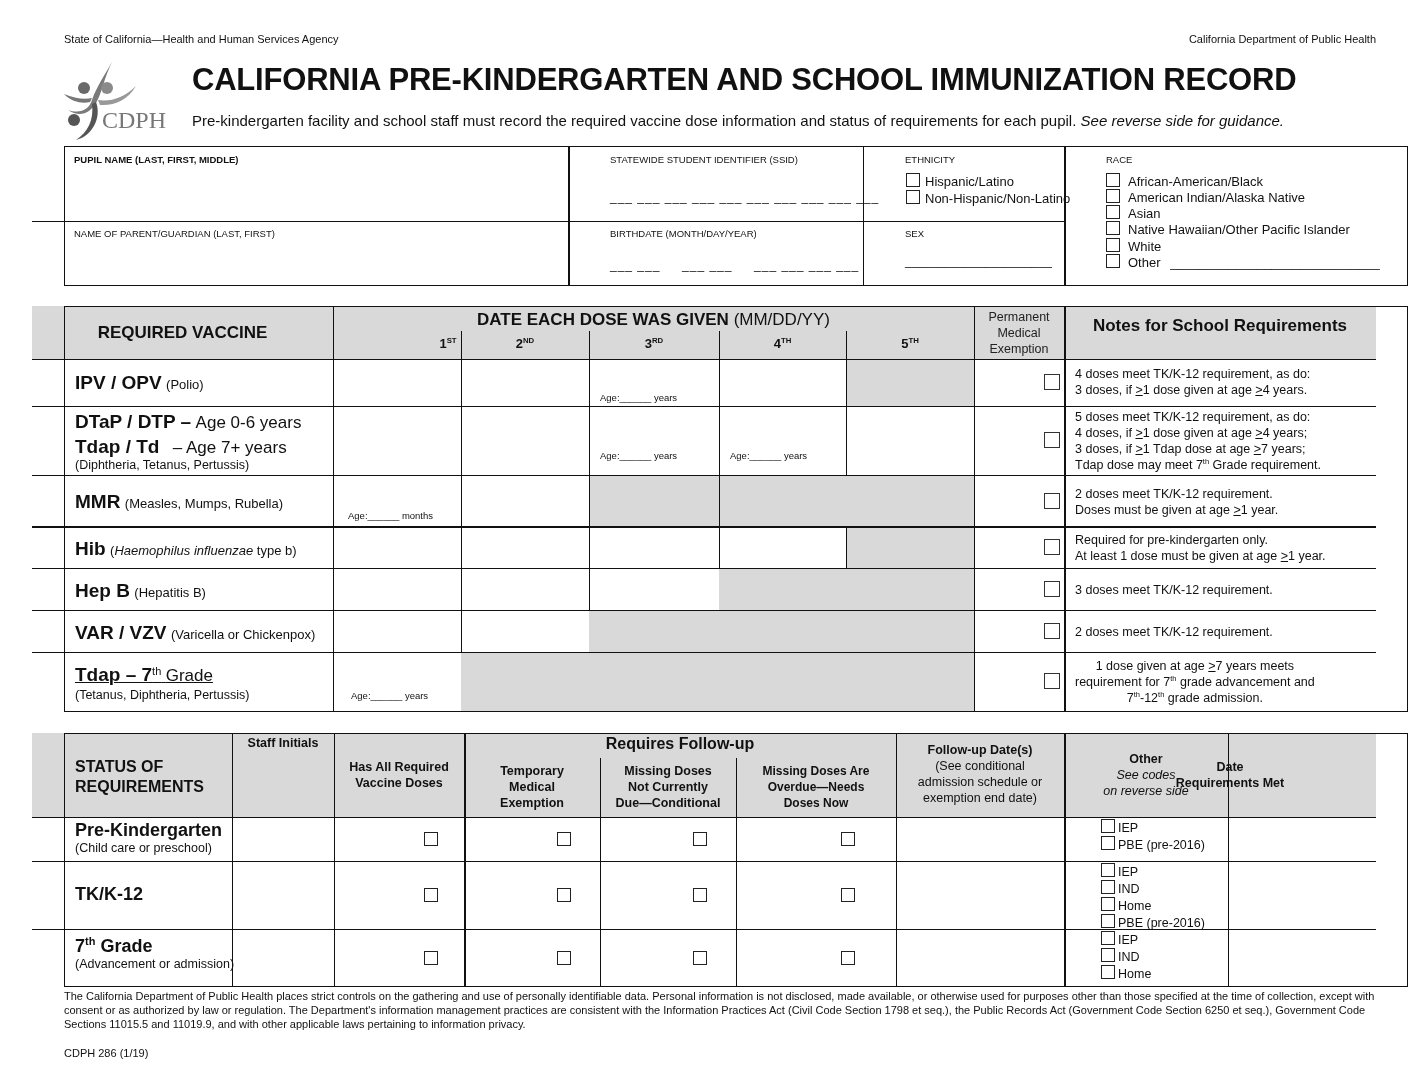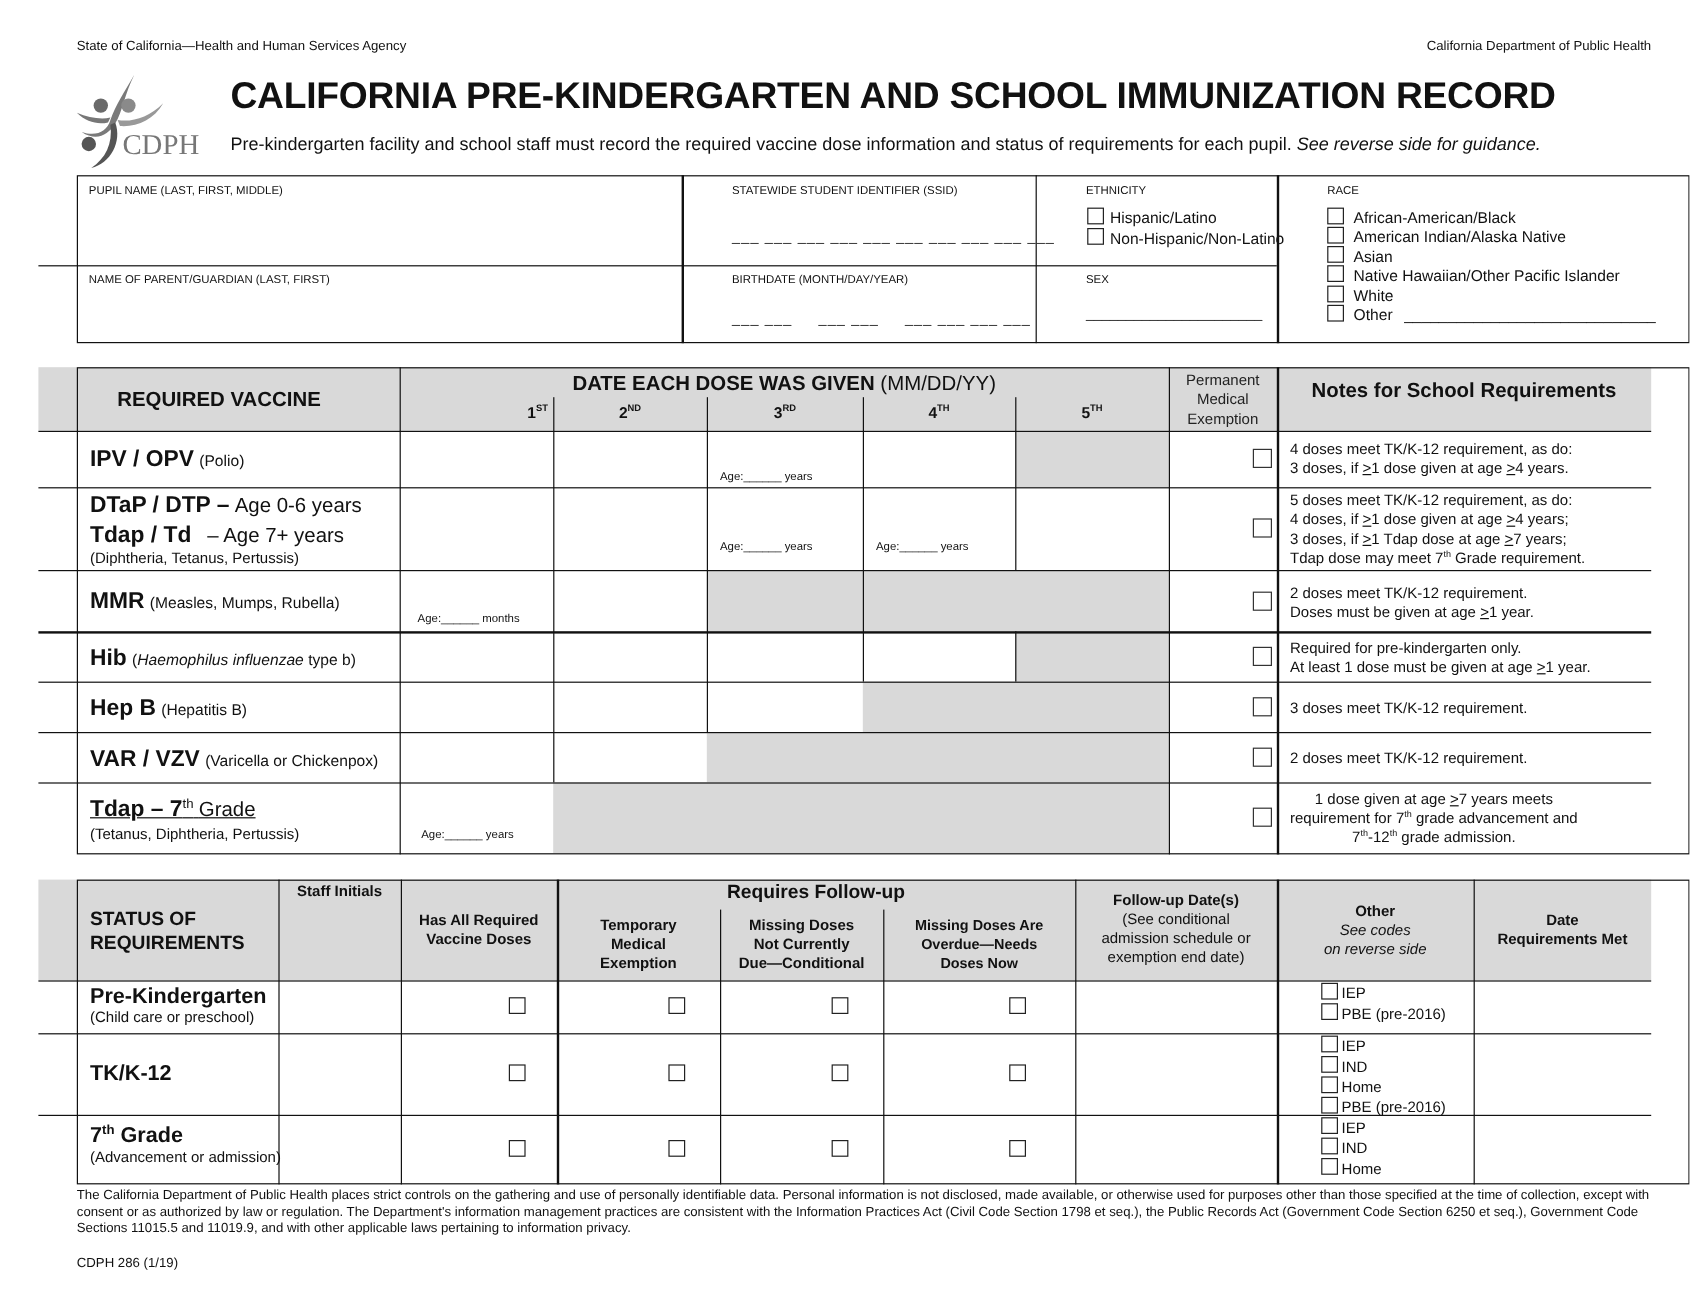--- a/index.html
+++ b/index.html
@@ -57,21 +57,21 @@
   <i>See reverse side for guidance.</i>
 </div>
 
 <div class="abs box" style="left:32px;top:146px;width:1344px;height:140px;"></div>
 <div class="vline" style="left:568px;top:146px;height:140px;"></div>
 <div class="vline" style="left:863px;top:146px;height:140px;width:1px;"></div>
 <div class="vline" style="left:1064px;top:146px;height:140px;"></div>
 <div class="hline" style="left:32px;top:221px;width:1032px;height:1px;"></div>
 
 <div class="abs" style="left:34px;top:148px;width:532px;height:72px;">
-  <span class="lbl" style="left:8px;top:6px;">PUPIL NAME (LAST, FIRST, MIDDLE)</span>
+  <span class="lbl" style="left:8px;top:6px;font-weight:bold;">PUPIL NAME (LAST, FIRST, MIDDLE)</span>
 </div>
 <div class="abs" style="left:570px;top:148px;width:292px;height:72px;text-align:right;">
   <span class="lbl" style="left:8px;top:6px;">STATEWIDE STUDENT IDENTIFIER (SSID)</span>
   <span class="dashes" style="left:8px;top:42px;">___ ___ ___ ___ ___ ___ ___ ___ ___ ___</span>
 </div>
 <div class="abs" style="left:34px;top:222px;width:532px;height:62px;">
   <span class="lbl" style="left:8px;top:6px;">NAME OF PARENT/GUARDIAN (LAST, FIRST)</span>
 </div>
 <div class="abs" style="left:570px;top:222px;width:292px;height:62px;">
   <span class="lbl" style="left:8px;top:6px;">BIRTHDATE (MONTH/DAY/YEAR)</span>
@@ -244,21 +244,21 @@
 <div class="hdr-txt" style="left:896px;top:742px;width:168px;font-size:12.5px;line-height:16px;">
   <div style="font-weight:bold;">Follow-up Date(s)</div>
   <div>(See conditional</div>
     <div>admission schedule or</div>
     <div>exemption end date)</div>
 </div>
 <div class="hdr-txt" style="left:1064px;top:751px;width:164px;font-size:12.5px;line-height:16px;">
   <div style="font-weight:bold;">Other</div>
   <i><div>See codes</div><div>on reverse side</div></i>
 </div>
-<div class="hdr-txt" style="left:1228px;top:759px;width:148px;font-size:12.5px;font-weight:bold;line-height:16px;">
+<div class="hdr-txt" style="left:1156px;top:759px;width:148px;font-size:12.5px;font-weight:bold;line-height:16px;">
   <div>Date</div>
     <div>Requirements Met</div>
 </div>
 
 <div class="abs" style="left:43px;top:820px;">
   <div style="font-size:18px;font-weight:bold;">Pre-Kindergarten</div>
   <div style="font-size:12.5px;">(Child care or preschool)</div>
 </div>
 <div class="abs" style="left:392px;top:831px;"><span class="cb cb-lg"></span></div>
 <div class="abs" style="left:525px;top:831px;"><span class="cb cb-lg"></span></div>

